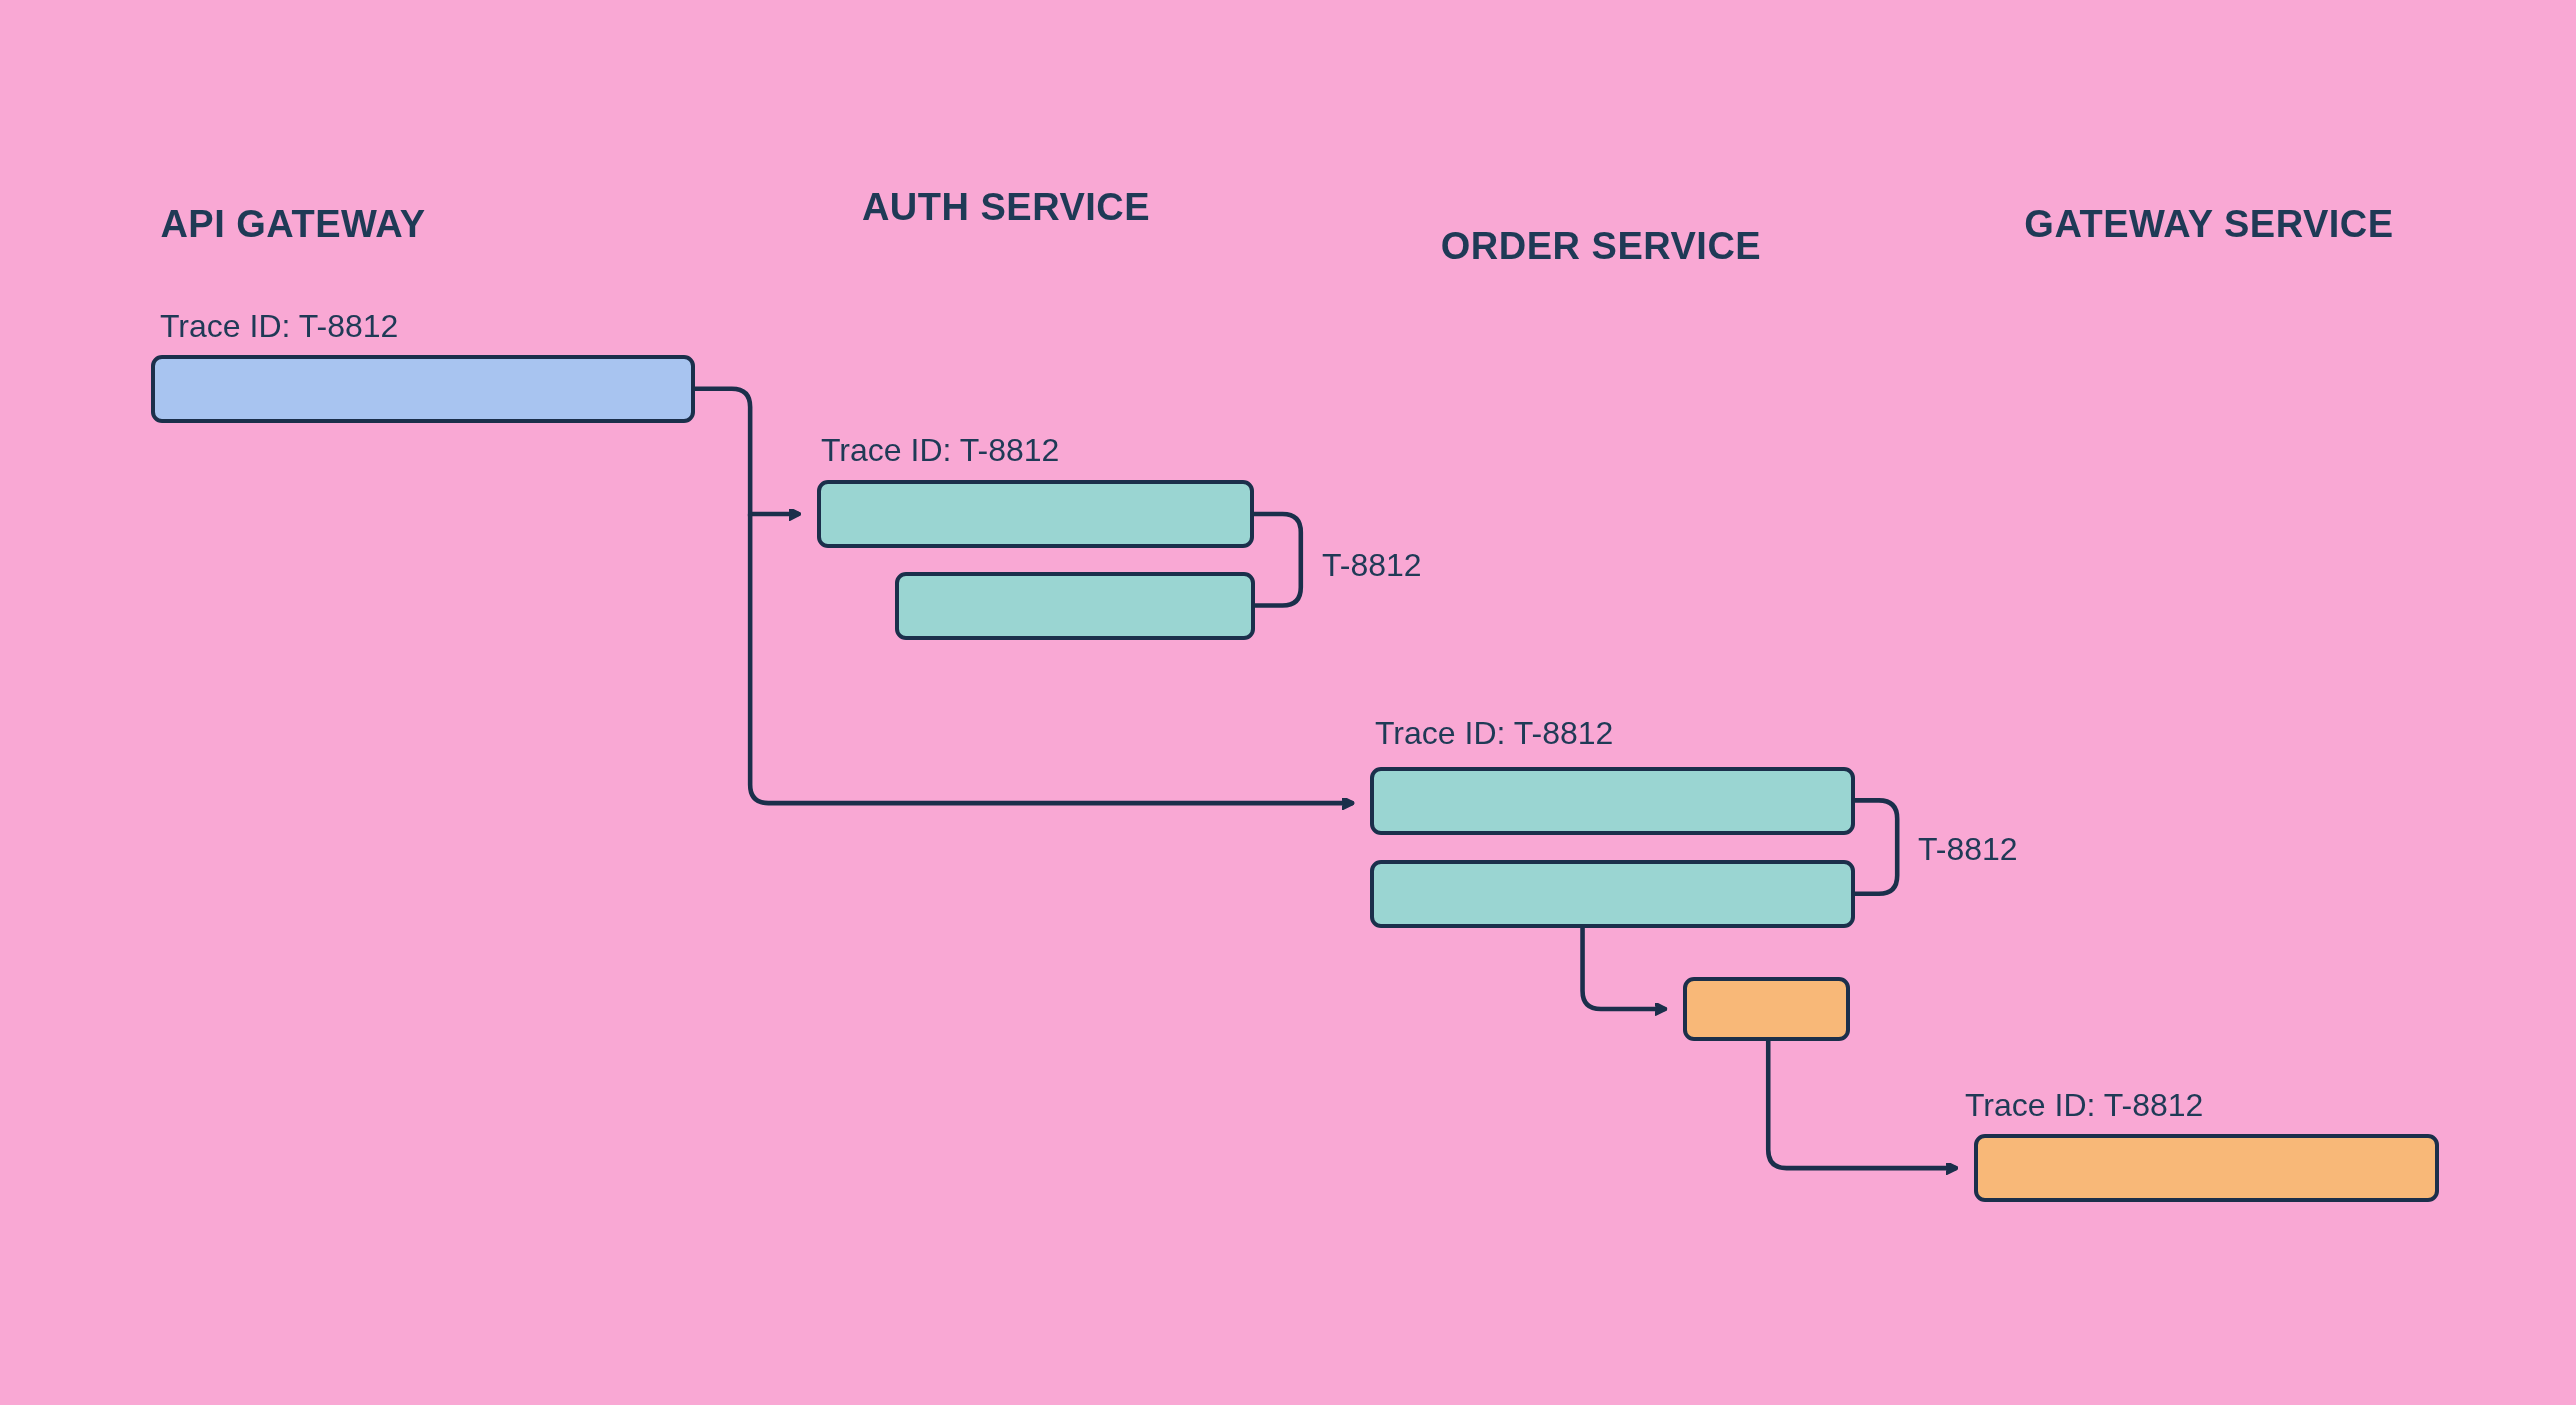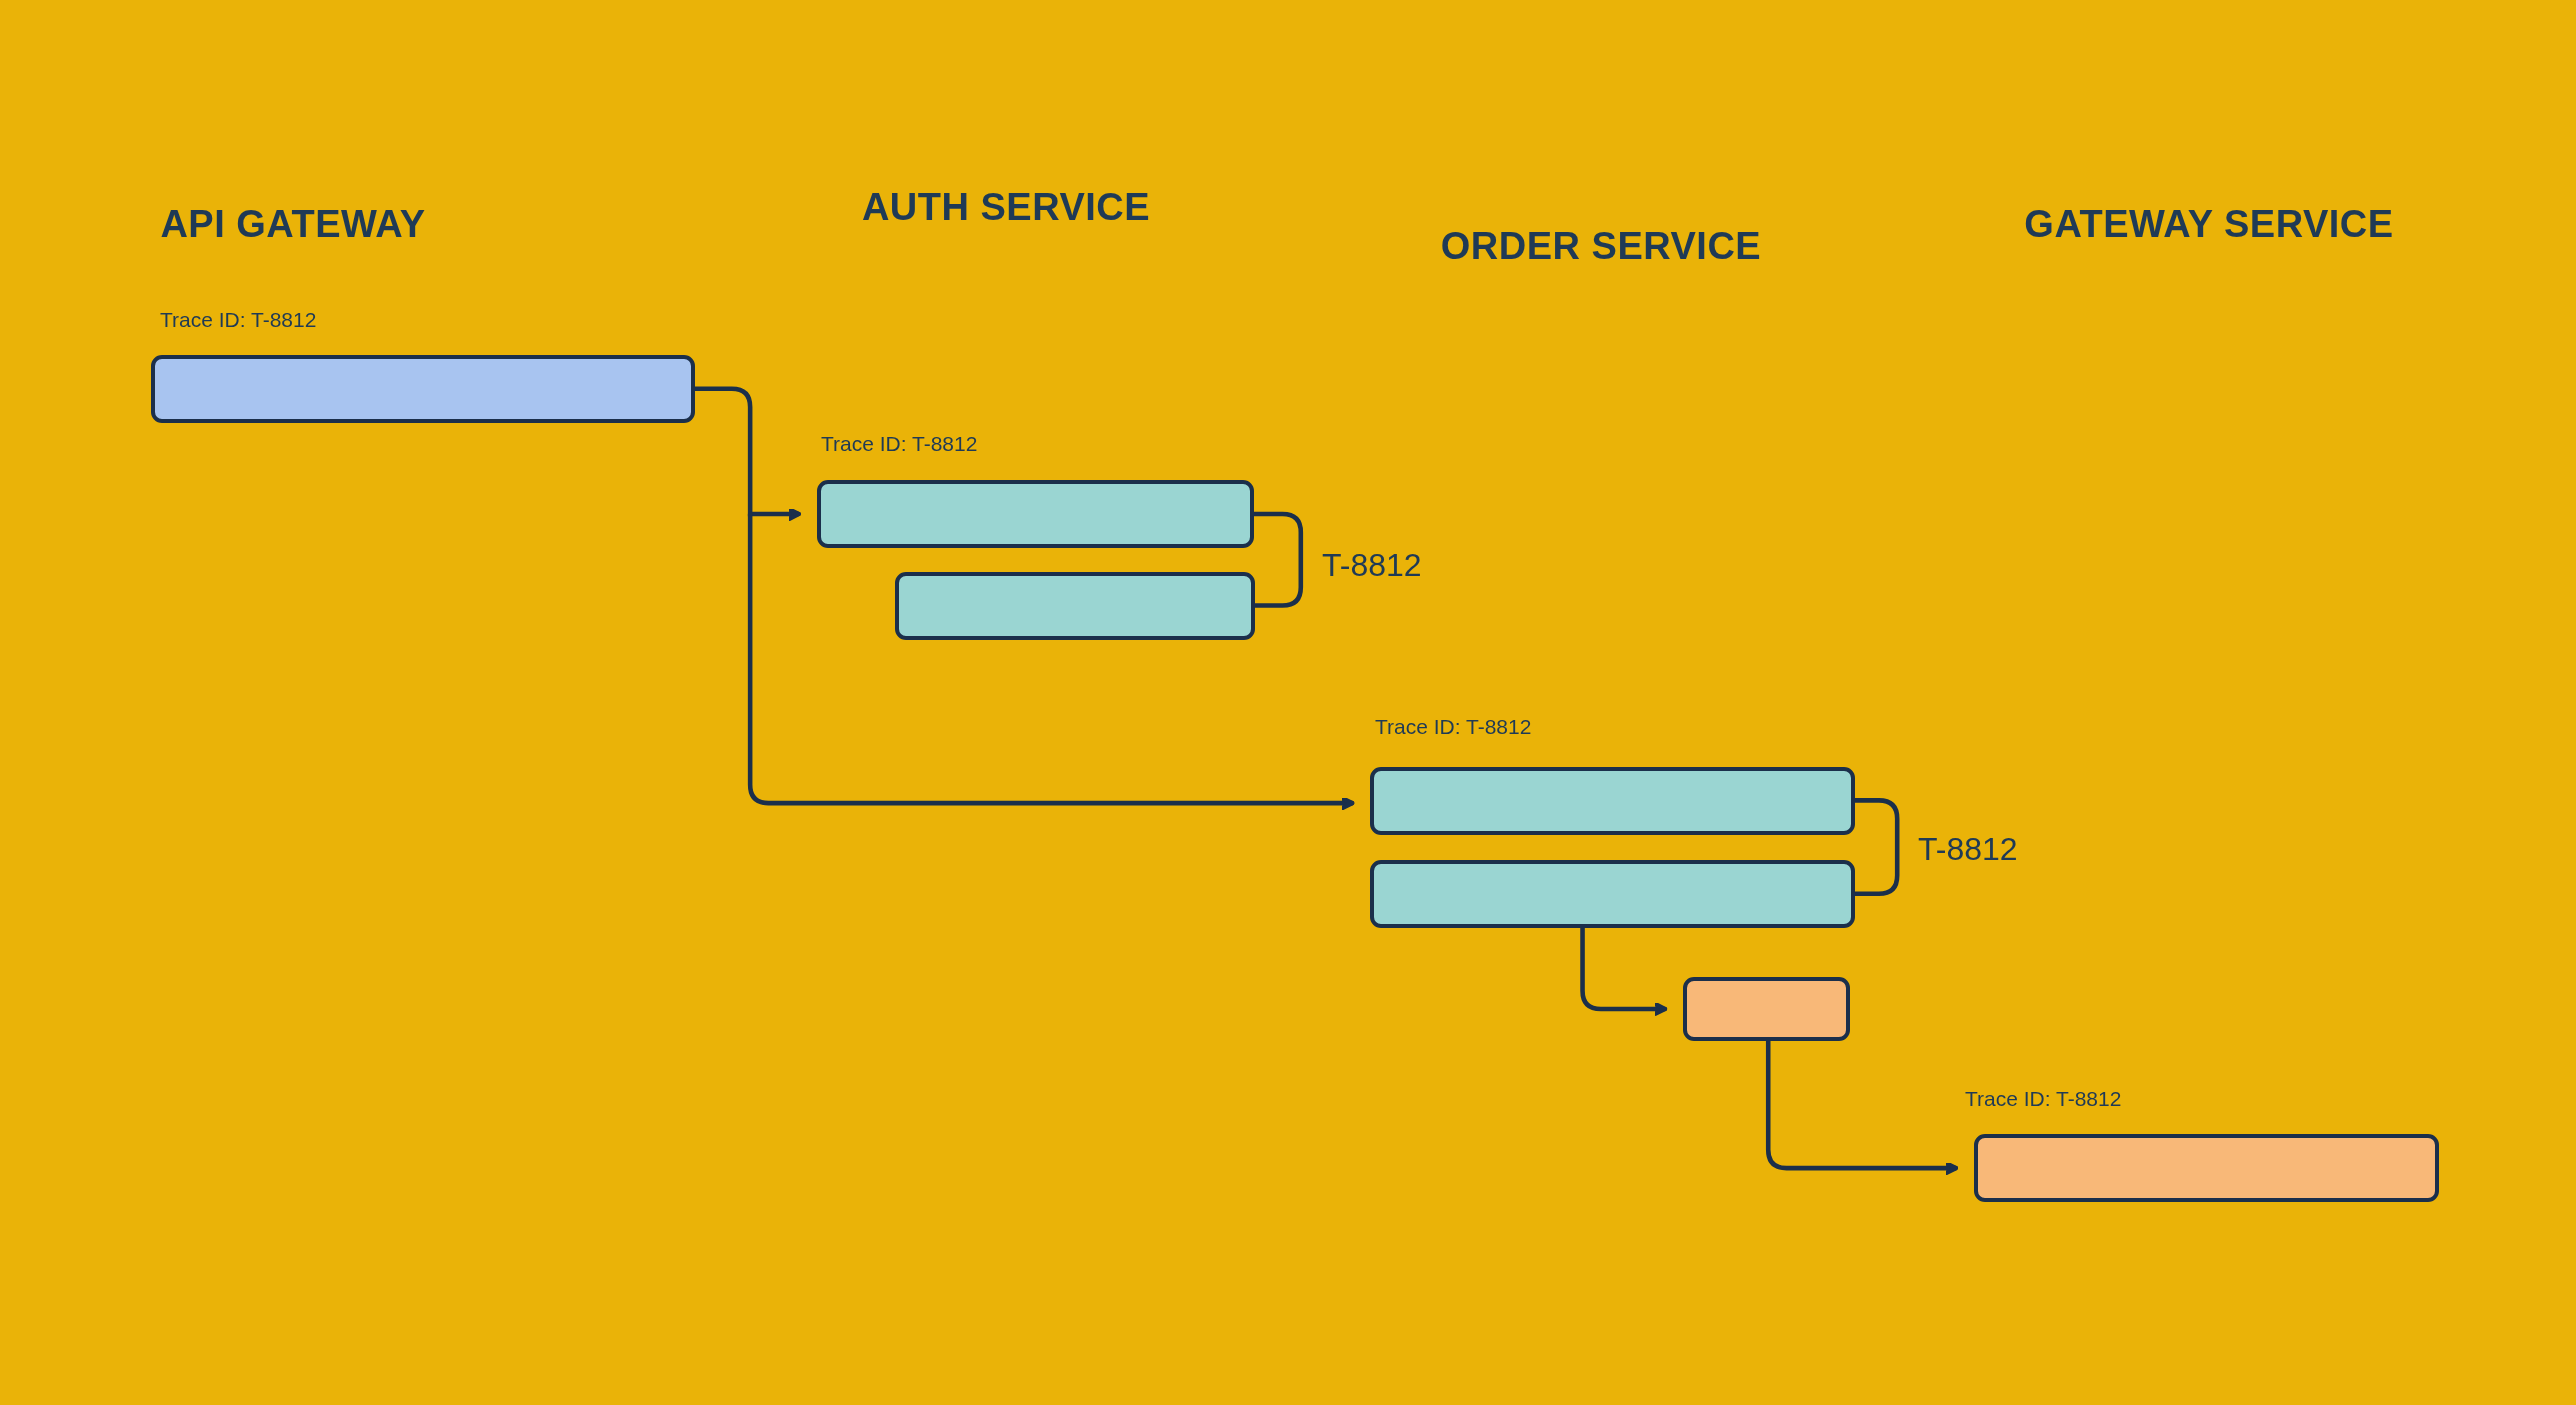--- a/index.html
+++ b/index.html
@@ -4,21 +4,21 @@
 <style>
   html, body {
     margin: 0;
     padding: 0;
     background: #ffffff;
   }
   #canvas {
     position: relative;
     width: 2576px;
     height: 1405px;
-    background: #eab308;
+    background: #f9a8d4;
     font-family: "Liberation Sans", sans-serif;
     overflow: hidden;
   }
   #edges {
     position: absolute;
     left: 0;
     top: 0;
     width: 2576px;
     height: 1405px;
     pointer-events: none;
@@ -36,21 +36,21 @@
     position: absolute;
     box-sizing: border-box;
     border: 4.6px solid #1b2f4b;
     border-radius: 11px;
   }
   .span-bar.blue   { background: #a8c4f0; }
   .span-bar.teal   { background: #9ad5d2; }
   .span-bar.orange { background: #f8b878; }
   .trace-label {
     position: absolute;
-    font-size: 21px;
+    font-size: 32px;
     color: #1f3a56;
     white-space: nowrap;
   }
   .bracket-label {
     position: absolute;
     font-size: 32px;
     color: #1f3a56;
     white-space: nowrap;
   }
 </style>

